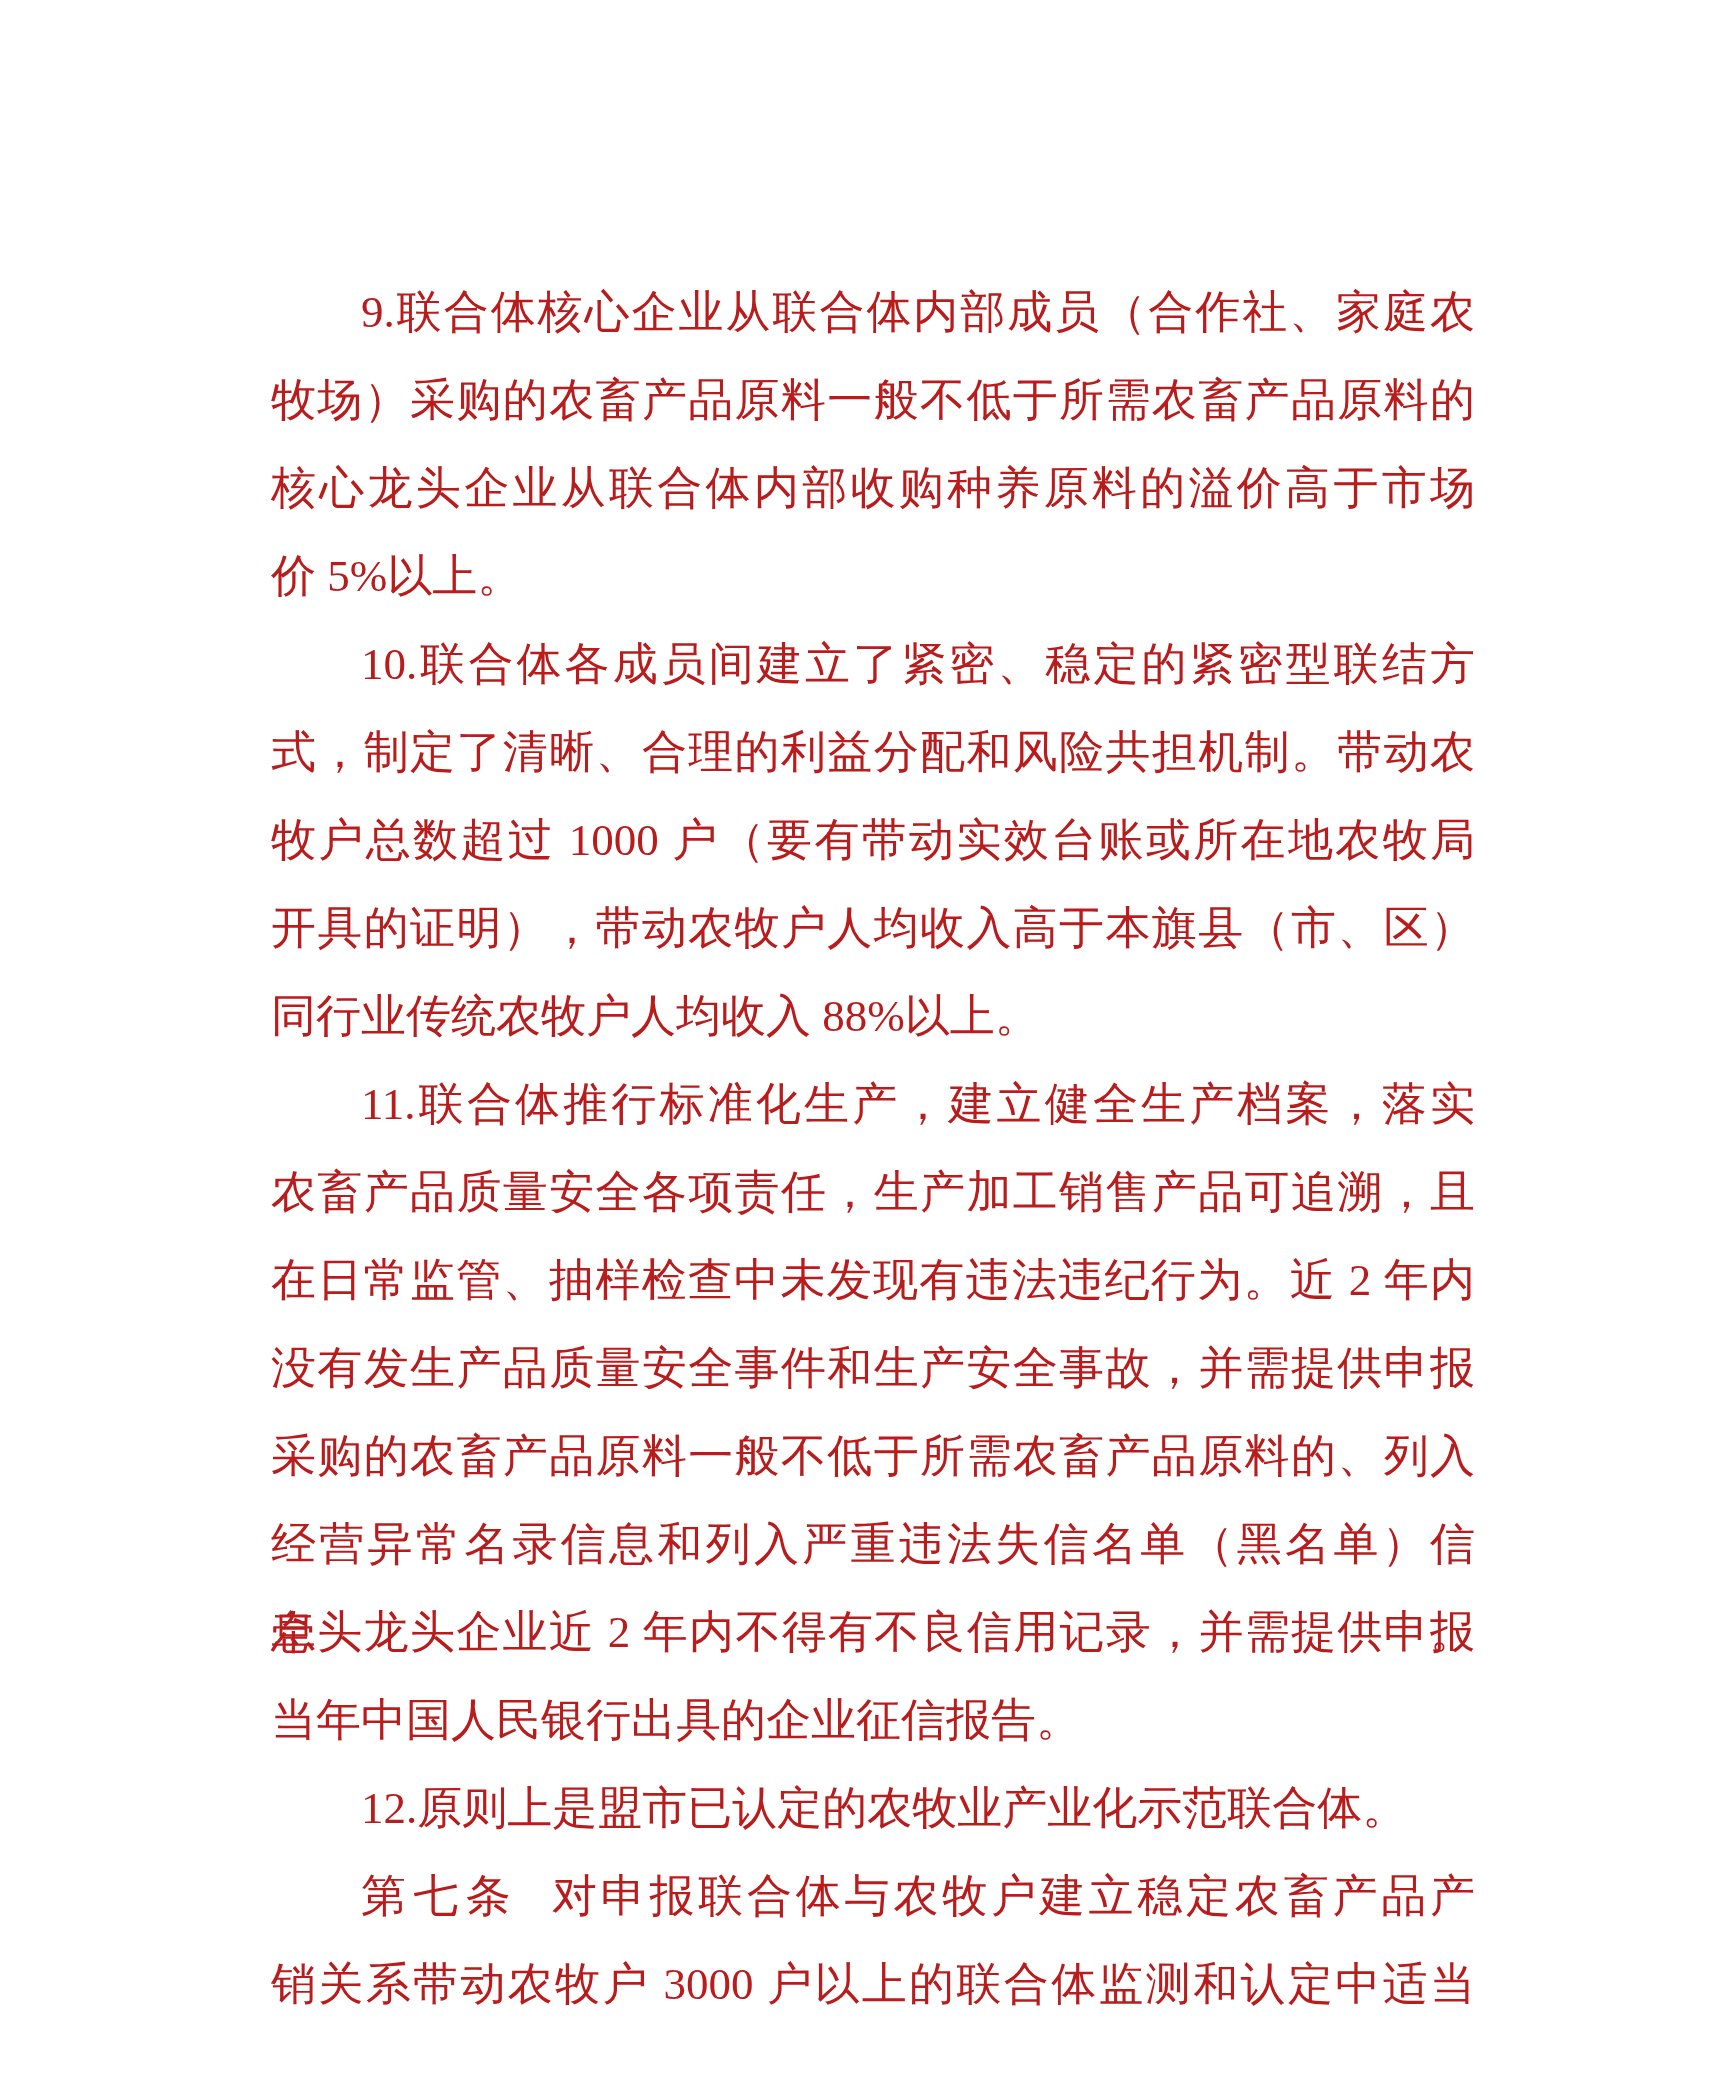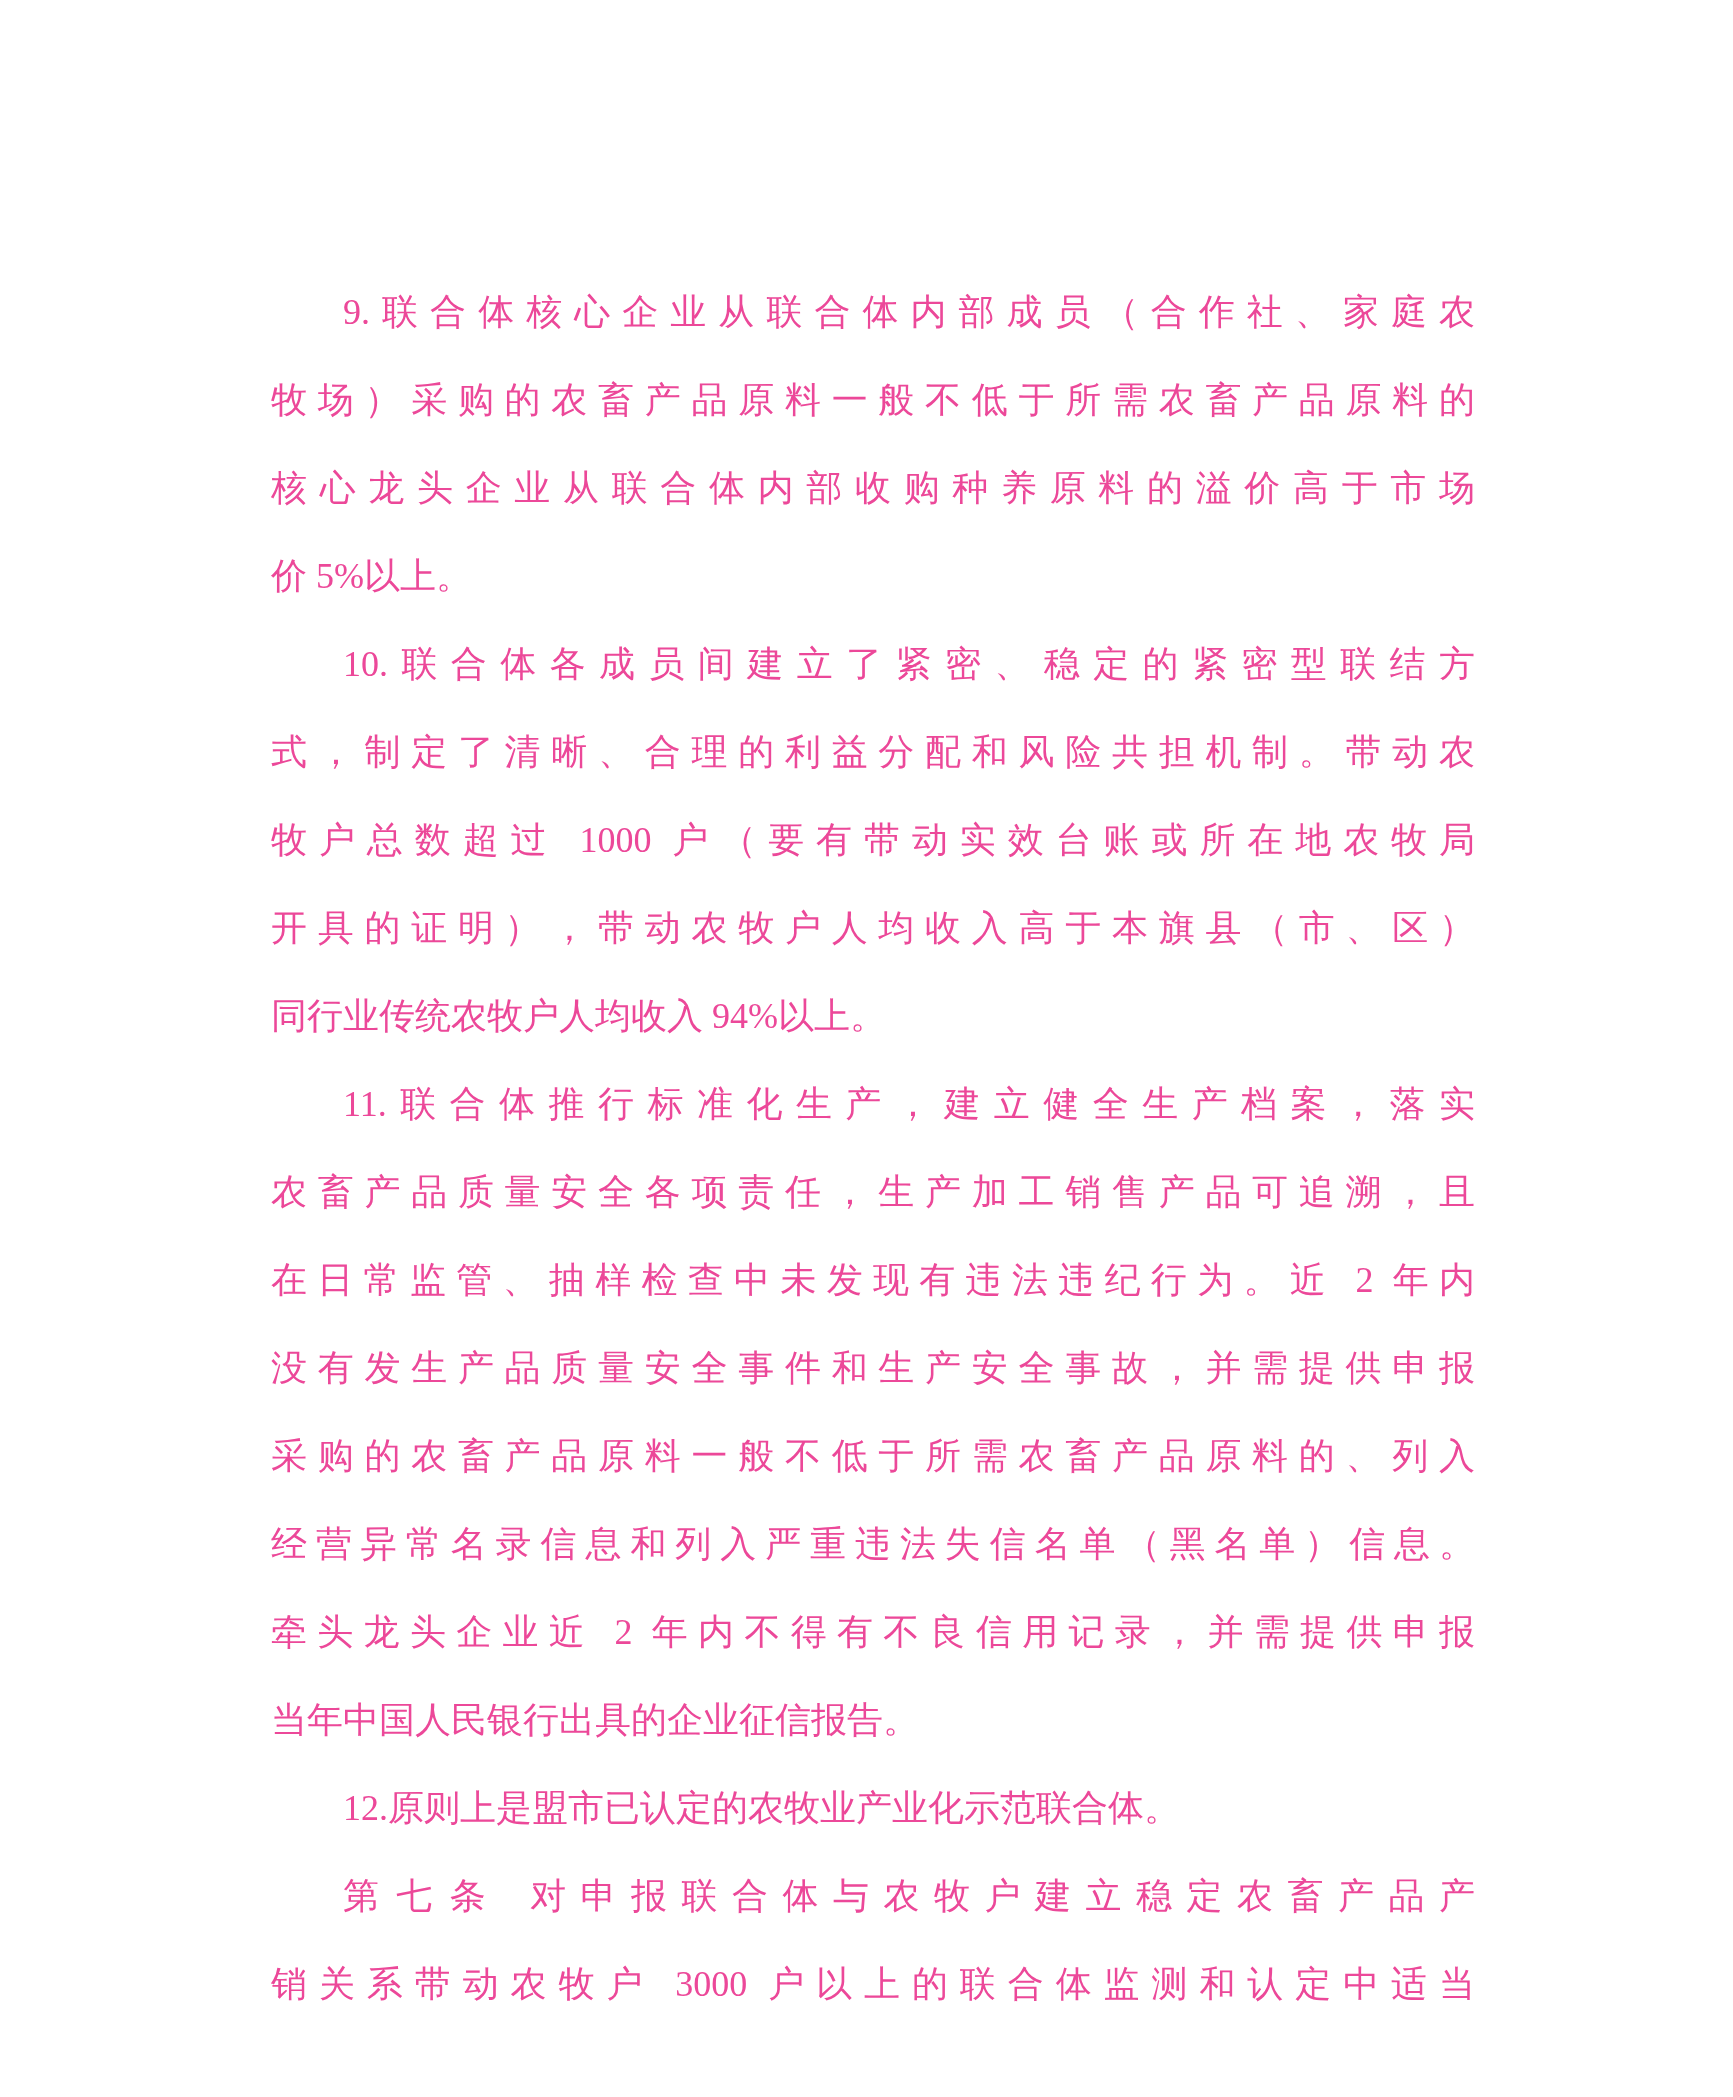--- a/index.html
+++ b/index.html
@@ -15,24 +15,24 @@
     overflow: hidden;
   }
   .content {
     position: absolute;
     left: 271px;
     top: 268px;
     width: 1204px;
   }
   .line {
     font-family: "Liberation Serif", "DejaVu Serif", serif;
-    font-size: 36px;
+    font-size: 45px;
     line-height: 88px;
     height: 88px;
-    color: #ec4899;
+    color: #b91c1c;
     text-align: justify;
     white-space: normal;
     overflow: visible;
   }
   
   .full {
     text-align-last: justify;
   }
   
   .short {
@@ -56,21 +56,21 @@
 <div class="page">
   <div class="content">
     <div class="line full indent">9.联合体核心企业从联合体内部成员（合作社、家庭农</div>
     <div class="line full">牧场）采购的农畜产品原料一般不低于所需农畜产品原料的</div>
     <div class="line full">核心龙头企业从联合体内部收购种养原料的溢价高于市场</div>
     <div class="line short">价 5%以上。</div>
     <div class="line full indent">10.联合体各成员间建立了紧密、稳定的紧密型联结方</div>
     <div class="line full">式，制定了清晰、合理的利益分配和风险共担机制。带动农</div>
     <div class="line full">牧户总数超过 1000 户（要有带动实效台账或所在地农牧局</div>
     <div class="line full">开具的证明），带动农牧户人均收入高于本旗县（市、区）</div>
-    <div class="line short">同行业传统农牧户人均收入 94%以上。</div>
+    <div class="line short">同行业传统农牧户人均收入 88%以上。</div>
     <div class="line full indent">11.联合体推行标准化生产，建立健全生产档案，落实</div>
     <div class="line full">农畜产品质量安全各项责任，生产加工销售产品可追溯，且</div>
     <div class="line full">在日常监管、抽样检查中未发现有违法违纪行为。近 2 年内</div>
     <div class="line full">没有发生产品质量安全事件和生产安全事故，并需提供申报</div>
     <div class="line full">采购的农畜产品原料一般不低于所需农畜产品原料的、列入</div>
     <div class="line full">经营异常名录信息和列入严重违法失信名单（黑名单）信息。</div>
     <div class="line full">牵头龙头企业近 2 年内不得有不良信用记录，并需提供申报</div>
     <div class="line short">当年中国人民银行出具的企业征信报告。</div>
     <div class="line short indent">12.原则上是盟市已认定的农牧业产业化示范联合体。</div>
     <div class="line full indent">

